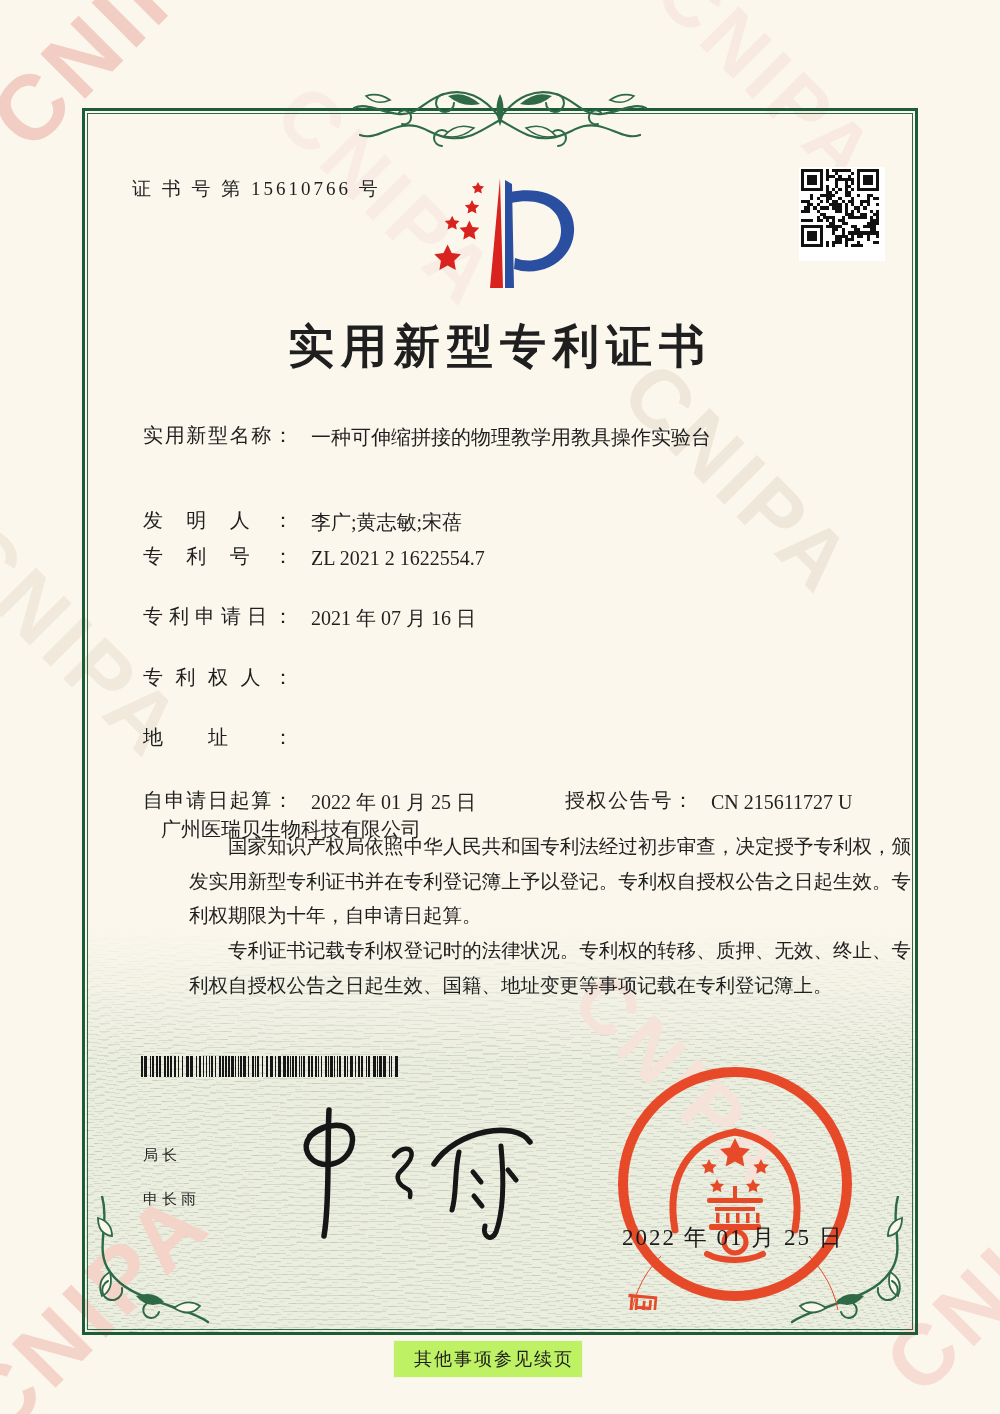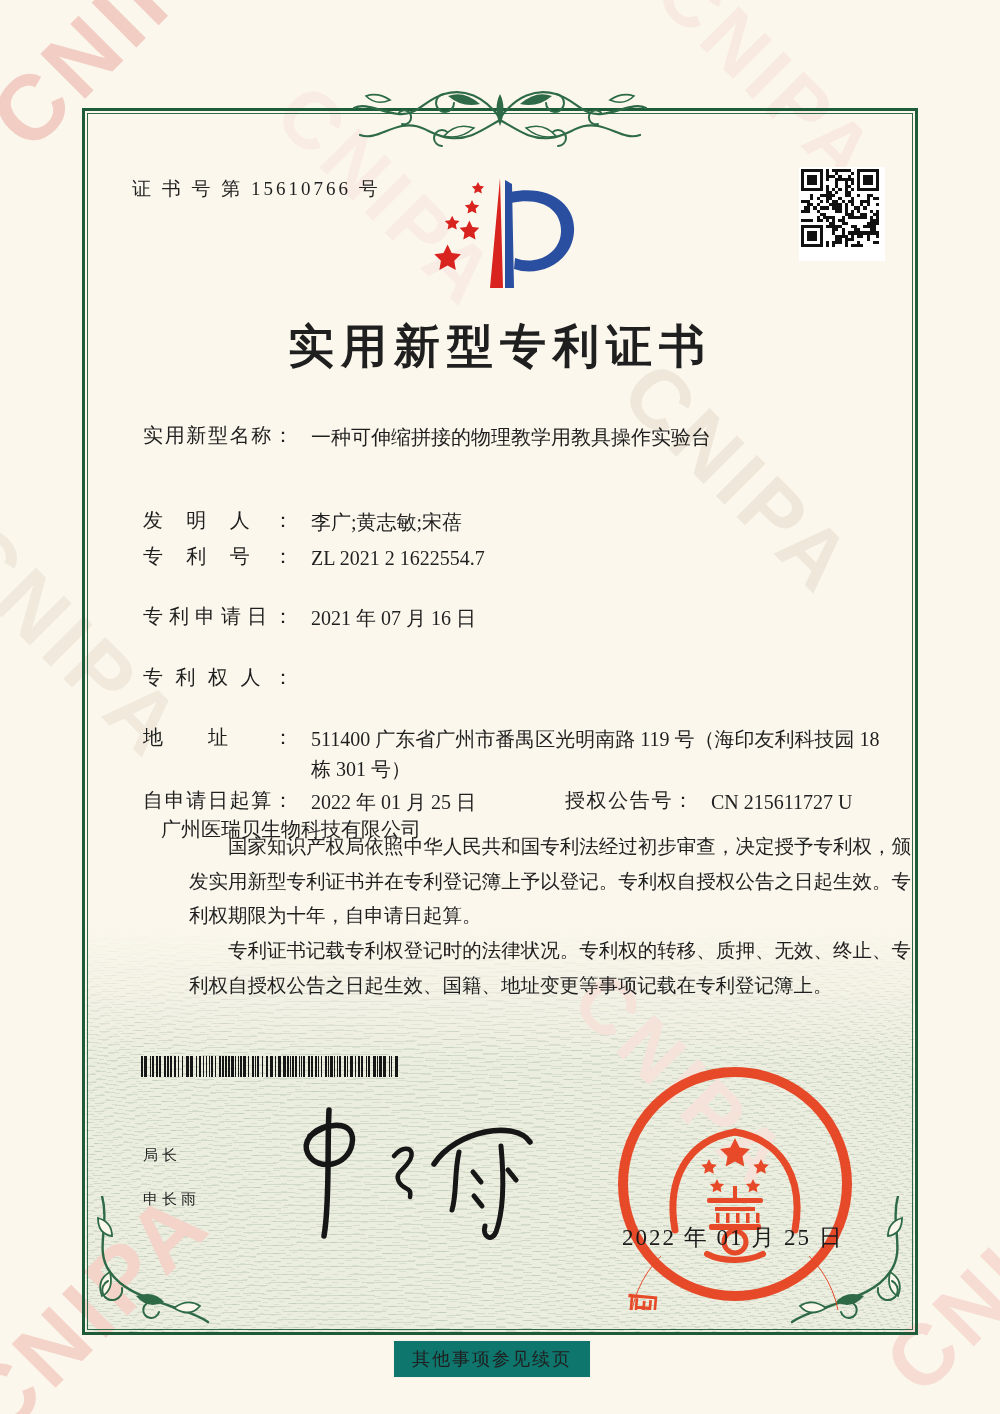--- a/index.html
+++ b/index.html
@@ -68,23 +68,24 @@
   .barcode{left:141px;top:1056px;z-index:4;}
   .signer{left:143px;font-size:15px;font-family:"Liberation Sans","DejaVu Sans",sans-serif;z-index:4;letter-spacing:4px;}
   .signer-title{top:1146px;} .signer-name{top:1190px;}
   .signature{left:258px;top:1098px;z-index:5;}
   .seal{left:609px;top:1058px;z-index:5;opacity:.93;}
   .seal-date{
     left:622px;top:1222px;width:230px;font-size:23px;letter-spacing:2px;color:#1b1b1b;z-index:6;
   }
   .pageinfo{left:0;top:1356px;width:1000px;text-align:center;font-size:17px;letter-spacing:2px;z-index:4;}
   .contnote{
-    left:394px;top:1341px;width:196px;height:36px;background:#0f766e;z-index:4;
+    left:394px;top:1341px;width:176px;height:36px;background:#bef264;z-index:4;
     display:flex;align-items:center;justify-content:center;font-size:18px;letter-spacing:2px;
     box-shadow:0 0 0 1px rgba(0,0,0,0.02);
+    padding-left:12px;
   }
 </style>
 </head>
 <body>
 
 <div class="wm wm1">CNIPA</div>
 <div class="wm wm2">CNIPA</div>
 <div class="wm wm3">CNIPA</div>
 <div class="wm wm4">CNIPA</div>
 <div class="wm wm5">CNIPA</div>
@@ -396,21 +397,20 @@
 <div class="row r4">
   <span class="lbl">专利申请日：</span>
   <span class="val">2021 年 07 月 16 日</span>
 </div>
 <div class="row r5">
   <span class="lbl">专利权人：</span>
   <span class="val">广州医瑞贝生物科技有限公司</span>
 </div>
 <div class="row r6">
   <span class="lbl">地址：</span>
-  <span class="val">511400 广东省广州市番禺区光明南路 119 号（海印友利科技园 18 栋 301 号）</span>
 </div>
 <div class="row r7" style="position:absolute;">
   <span class="lbl">自申请日起算：</span>
   <span class="val">2022 年 01 月 25 日</span>
   <span class="grant-no">
     <span class="lbl2">授权公告号：</span>
     <span class="val">CN 215611727 U</span>
   </span>
 </div>
 

